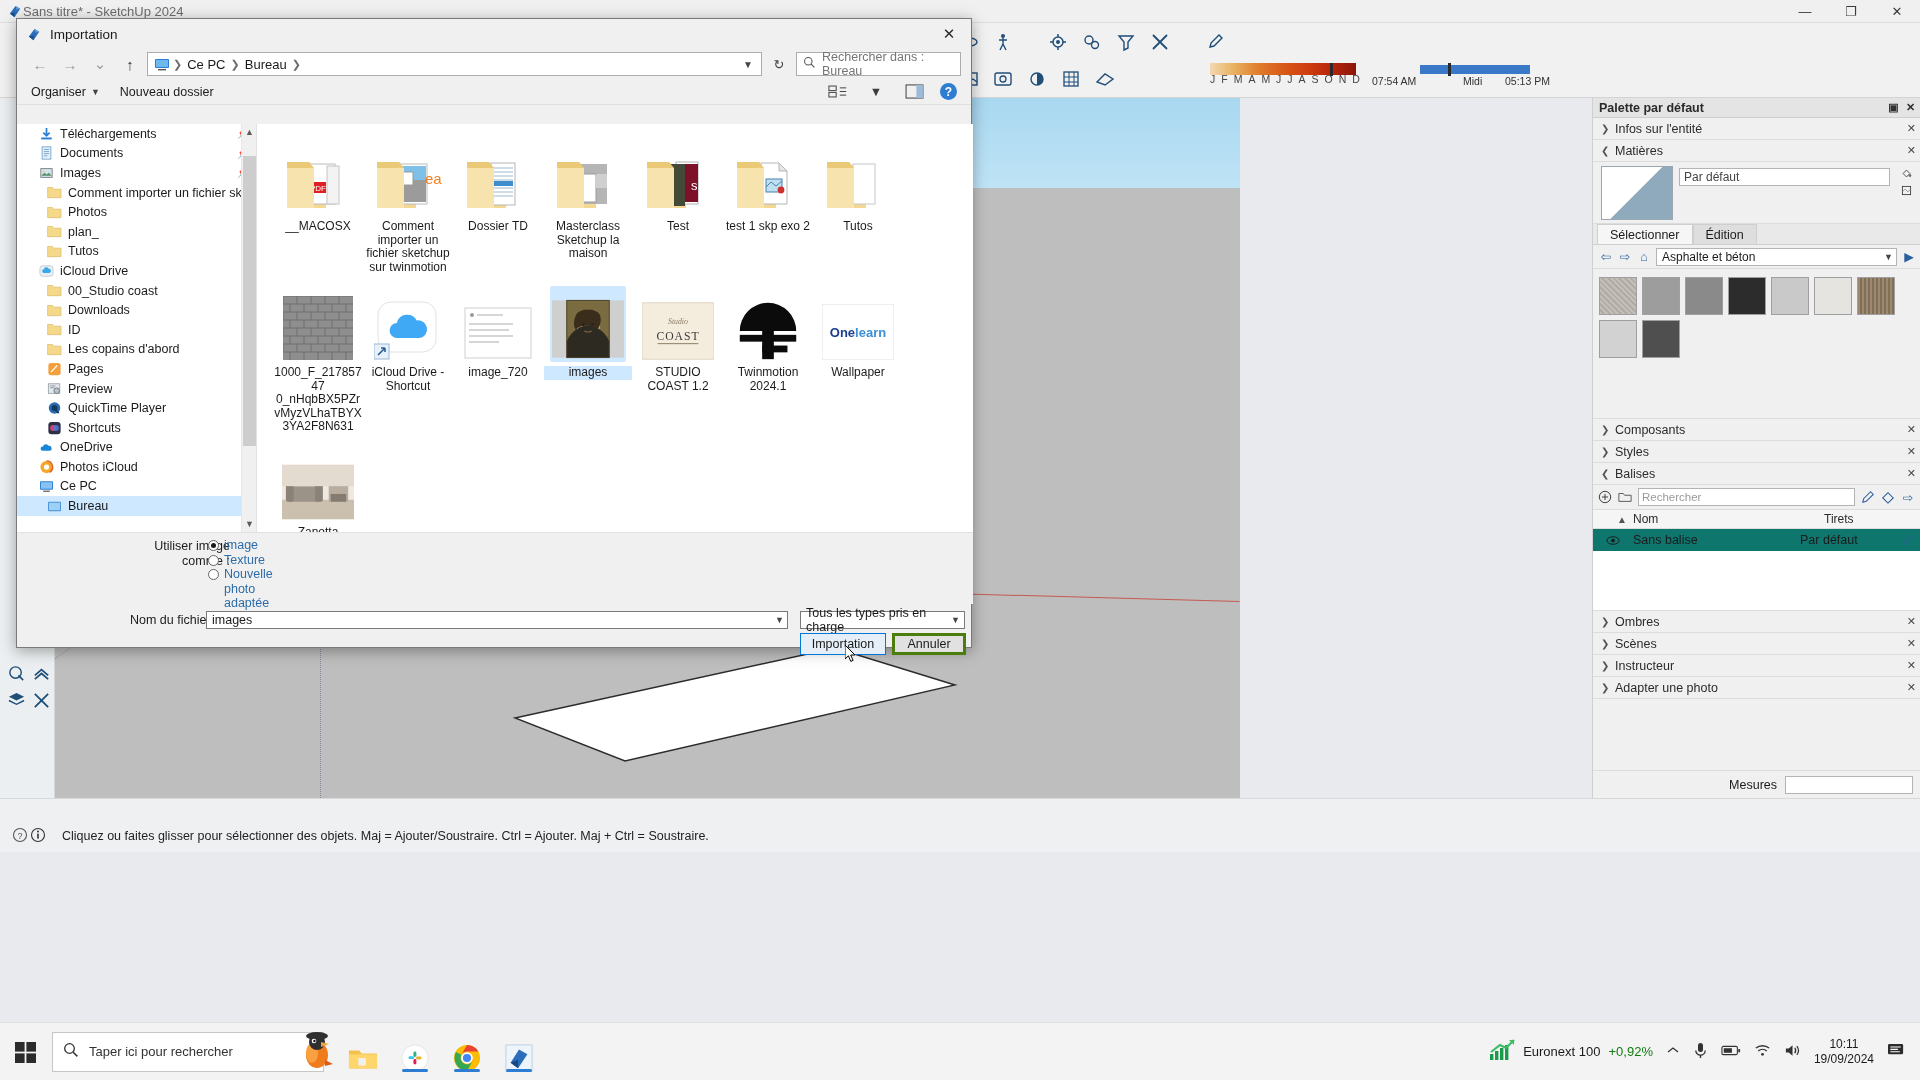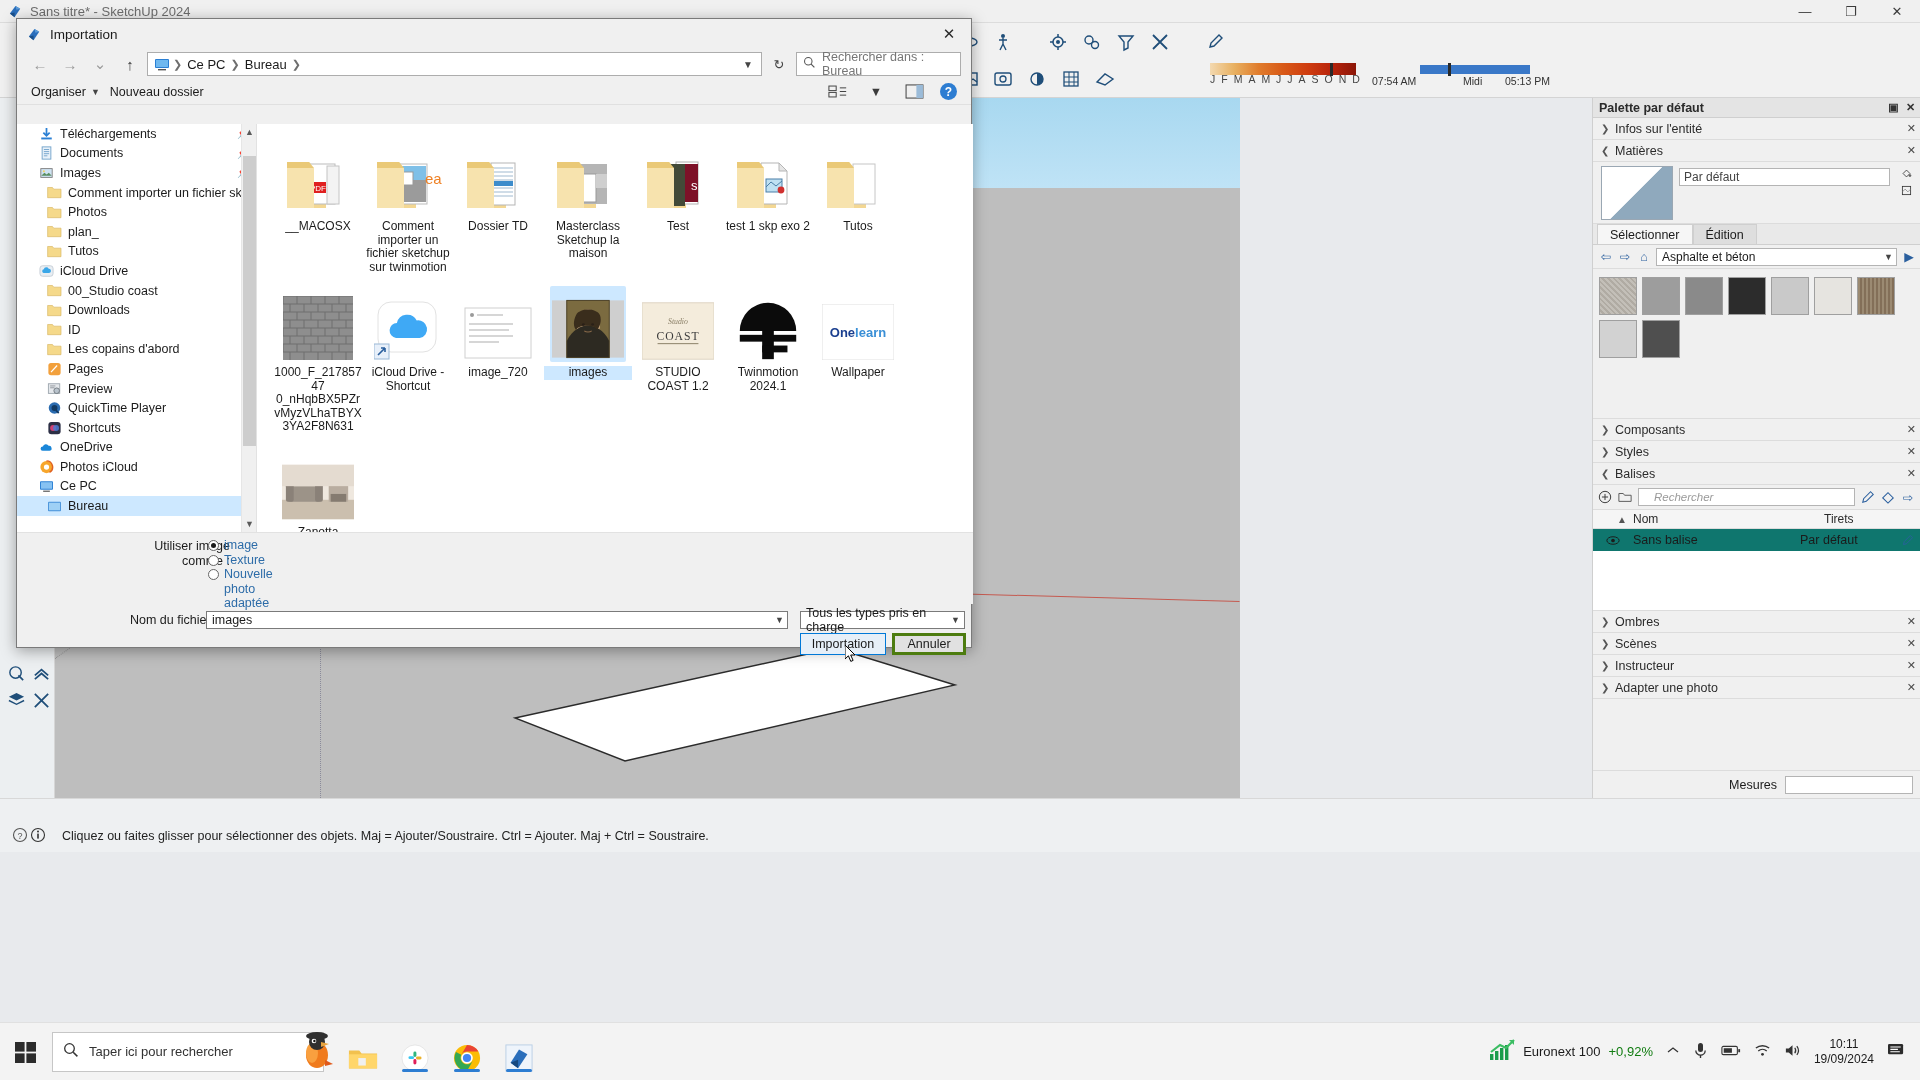--- a/index.html
+++ b/index.html
@@ -11,21 +11,21 @@
     background:#c7c9cc;
     position:relative;
   }
 
   
   #app { position:absolute; inset:0; background:#e8eaed; }
 
   .su-titlebar {
     position:absolute; left:0; top:0; width:1920px; height:23px;
     background:#f0f0f0; border-bottom:1px solid #dcdcdc;
-    display:flex; align-items:center; gap:7px; padding-left:8px;
+    display:flex; align-items:center; padding-left:8px;
   }
   .su-title { color:#6d6d6d; font-size:13px; }
   .win-btns { position:absolute; right:0; top:0; display:flex; height:23px; }
   .win-btn { width:46px; height:23px; display:flex; align-items:center; justify-content:center;
              color:#3b3b3b; font-size:13px; }
 
   
   .su-logo {
     width:15px;height:15px;position:relative;display:inline-block;flex:none;
   }
@@ -119,21 +119,21 @@
   .combo .ca { color:#444; font-size:9px; }
 
   .swatch-grid { display:flex; flex-wrap:wrap; gap:5px; padding:8px 6px; background:#f0f0f0;
      border-bottom:1px solid #dcdcdc; height:150px; align-content:flex-start;}
   .sw { width:38px; height:38px; border:1px solid #9f9f9f; }
 
   
   .bal-toolbar { height:25px; display:flex; align-items:center; gap:6px; padding:0 5px;
      background:#f0f0f0; border-bottom:1px solid #dcdcdc; }
   .bal-search { flex:1; height:18px; background:#fff; border:1px solid #b4b4b4; font-size:11.5px;
-     color:#9a9a9a; padding:1px 15px; display:flex; align-items:center;font-style:italic; }
+     color:#9a9a9a; padding:1px 3px; display:flex; align-items:center; }
   .bal-head { height:19px; display:flex; align-items:center; background:#f5f5f5;
      border-bottom:1px solid #dcdcdc; font-size:12px; color:#2b2b2b; }
   .bal-head .c1 { width:40px; text-align:right; padding-right:6px; color:#555; font-size:10px;}
   .bal-head .c2 { flex:1; }
   .bal-head .c3 { width:96px; }
   .bal-row { height:22px; display:flex; align-items:center; font-size:12.5px; background:#0f766e; }
   .bal-row .c1 { width:40px; display:flex; justify-content:center; }
   .bal-row .c2 { flex:1; }
   .bal-row .c3 { width:96px; }
   .bal-row .c4 { width:24px; display:flex; justify-content:center; color:#3b3b3b;}
@@ -183,21 +183,21 @@
   .crumbbar { flex:1; height:24px; background:#fff; border:1px solid #adadad; display:flex;
      align-items:center; padding:0 2px 0 6px; gap:3px; font-size:13px; }
   .crumbbar .pcicon { width:16px;height:13px; }
   .crumb { color:#1b1b1b; padding:0 2px; }
   .sepc { color:#6e6e6e; font-size:11px; }
   .crumb-drop { margin-left:auto; width:22px; text-align:center; color:#444; font-size:10px; }
   .refresh { width:26px; height:24px; display:flex; align-items:center; justify-content:center; color:#444; }
   .searchbox { width:165px; height:24px; background:#fff; border:1px solid #adadad; display:flex;
      align-items:center; gap:6px; padding:0 6px; font-size:12.5px; color:#767676; }
 
-  .fdlg-cmd { height:26px; display:flex; align-items:center; gap:10px; padding:0 14px;
+  .fdlg-cmd { height:26px; display:flex; align-items:center; gap:20px; padding:0 14px;
       border-bottom:1px solid #e0e0e0; font-size:12.5px; }
   .cmd { display:flex; align-items:center; gap:5px; color:#1b1b1b; }
   .cmd .ar { font-size:9px; color:#444; }
   .cmd-right { margin-left:auto; display:flex; align-items:center; gap:14px; }
   .viewic { width:24px;height:20px;display:flex;align-items:center;justify-content:center;color:#3b3b3b; }
   .helpic { width:17px;height:17px;border-radius:50%;background:#2d7dd2;color:#fff;font-size:12px;
      display:flex;align-items:center;justify-content:center;font-weight:bold; }
 
   .fdlg-body { position:absolute; left:0; top:105px; width:956px; height:408px; display:flex; }
   .nav-pane { width:240px; height:408px; background:#fff; border-right:1px solid #e2e2e2;

